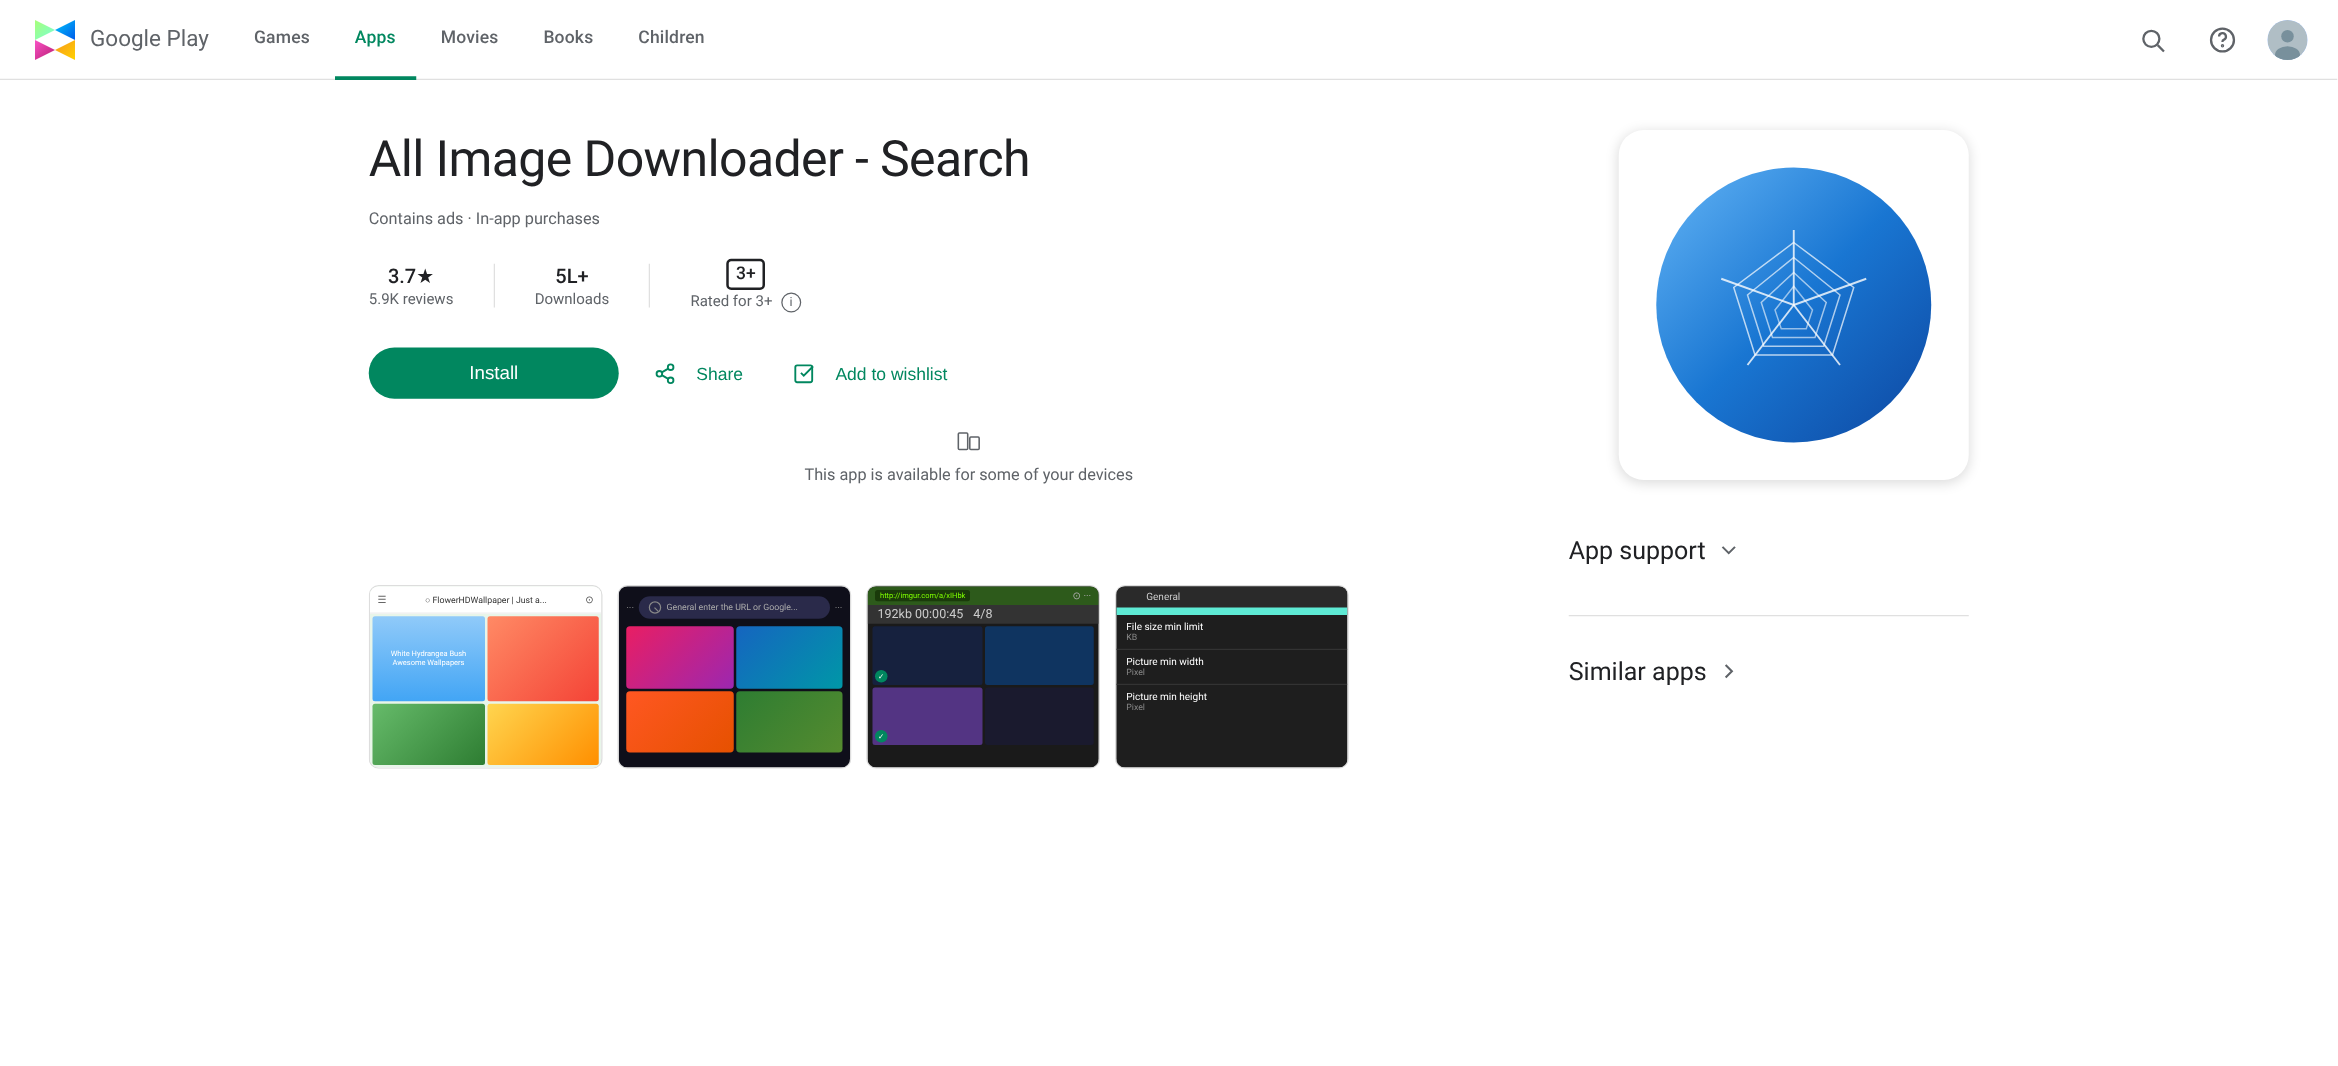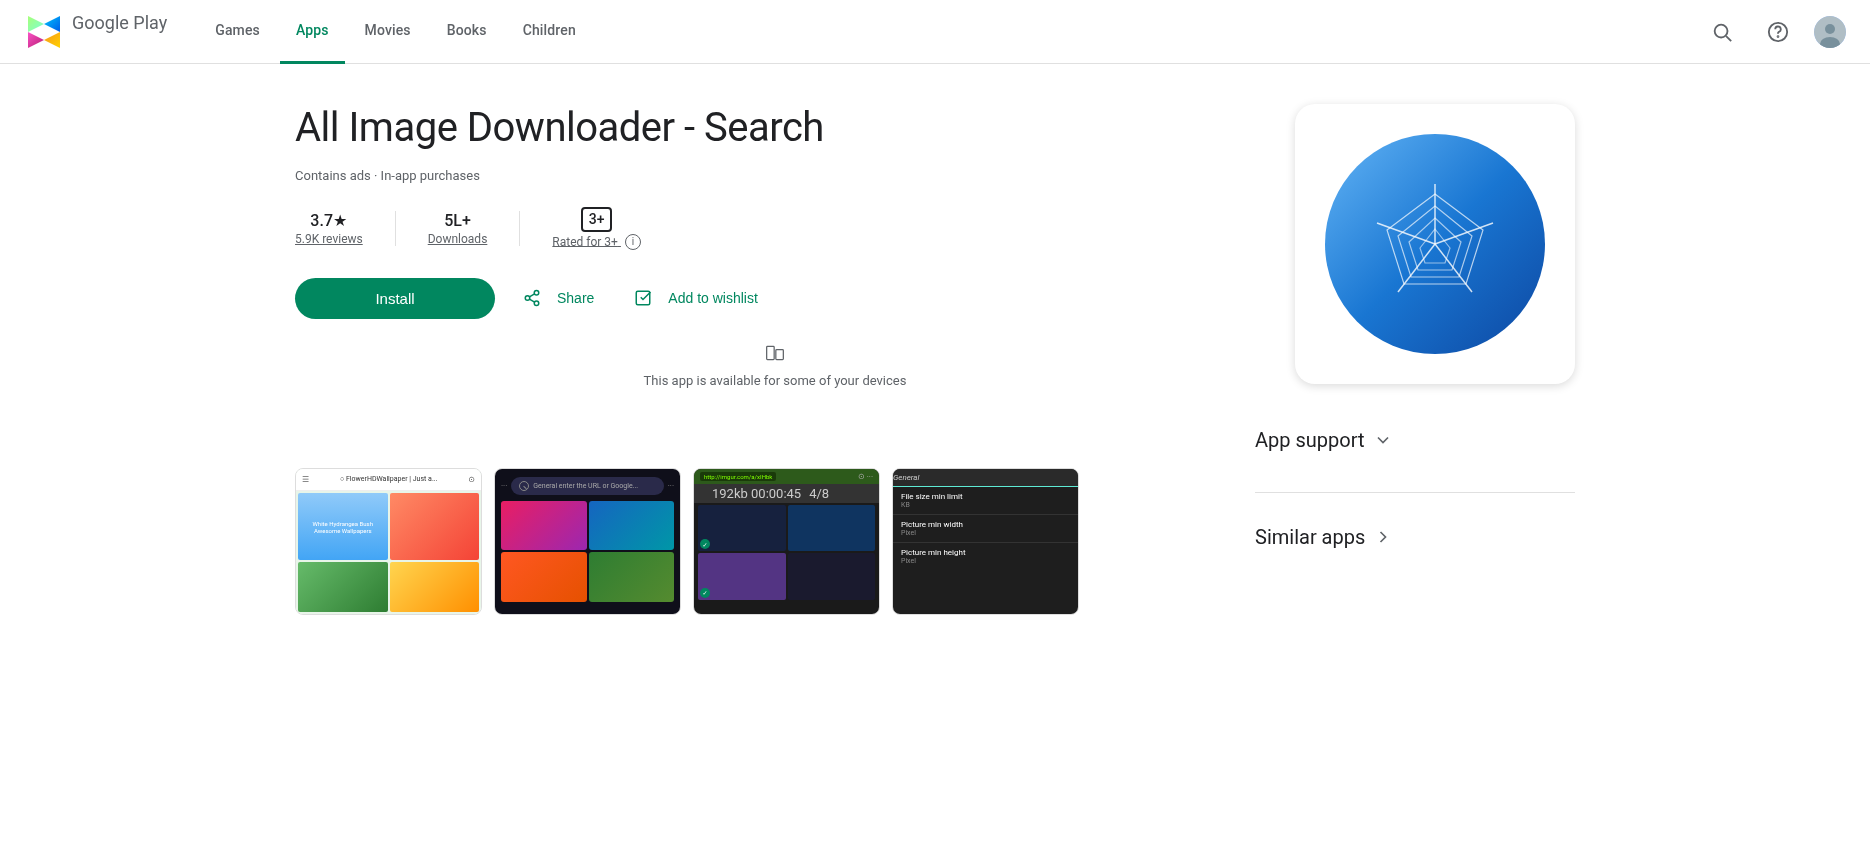--- a/index.html
+++ b/index.html
@@ -12,23 +12,23 @@
       padding: 0 24px;
       height: 64px;
       border-bottom: 1px solid #e0e0e0;
       background: #fff;
       position: sticky;
       top: 0;
       z-index: 100;
     }
     .header-logo {
       display: flex;
-      align-items: flex-start;
+      align-items: center;
       gap: 8px;
-      margin-right: 32px;
+      margin-right: 20px;
       text-decoration: none;
     }
     .logo-triangle {
       width: 40px;
       height: 40px;
     }
     .logo-text {
       font-size: 18px;
       color: #5f6368;
       font-weight: 400;
@@ -139,21 +139,20 @@
       font-weight: 500;
       color: #202124;
       display: flex;
       align-items: center;
       gap: 4px;
     }
     .stat-label {
       font-size: 12px;
       color: #5f6368;
       margin-top: 2px;
-      text-decoration: underline;
     }
     .age-box {
       border: 2px solid #202124;
       border-radius: 4px;
       padding: 2px 6px;
       font-size: 14px;
       font-weight: 500;
       line-height: 1.2;
     }
     .info-icon {
@@ -505,40 +504,40 @@
               </div>
             </div>
           </div>
 
           <div class="ss-frame">
             <div style="width:185px;height:145px;background:#1a1a1a;overflow:hidden;position:relative;">
               <div style="background:#2d5a1b;padding:3px 6px;font-size:7px;color:#7fff00;display:flex;align-items:center;gap:4px;">
                 <span style="background:#1a3a0a;padding:1px 4px;border-radius:2px;font-size:6px;">http://imgur.com/a/xIHbk</span>
                 <span style="margin-left:auto;font-size:8px;color:#aaa;">⊙ ···</span>
               </div>
-              <div style="background:#333;padding:2px 18px;display:flex;align-items:center;gap:4px;font-size:13px;color:#ccc;">
+              <div style="background:#333;padding:2px 8px;display:flex;align-items:center;gap:4px;font-size:10px;color:#ccc;">
                 <span>192kb 00:00:45</span>
                 <span style="margin-left:4px;">4/8</span>
               </div>
               <div style="display:grid;grid-template-columns:1fr 1fr;gap:2px;padding:2px 4px;height:calc(100% - 46px);">
                 <div style="background:#16213e;border-radius:2px;position:relative;">
                   <div style="position:absolute;bottom:2px;left:2px;width:10px;height:10px;background:#01875f;border-radius:50%;display:flex;align-items:center;justify-content:center;font-size:6px;color:#fff;">✓</div>
                 </div>
                 <div style="background:#0f3460;border-radius:2px;"></div>
                 <div style="background:#533483;border-radius:2px;position:relative;">
                   <div style="position:absolute;bottom:2px;left:2px;width:10px;height:10px;background:#01875f;border-radius:50%;display:flex;align-items:center;justify-content:center;font-size:6px;color:#fff;">✓</div>
                 </div>
                 <div style="background:#1a1a2e;border-radius:2px;"></div>
               </div>
             </div>
           </div>
 
           <div class="ss-frame">
             <div style="width:185px;height:145px;background:#1e1e1e;overflow:hidden;">
-              <div style="background:#2a2a2a;padding:4px 0;font-size:8px;color:#ccc;border-bottom:1px solid #5eead4;font-style:italic;">General</div>
+              <div style="background:#2a2a2a;padding:4px 24px;font-size:8px;color:#ccc;border-bottom:6px solid #5eead4;">General</div>
               <div style="padding:5px 8px;border-bottom:1px solid #333;">
                 <div style="font-size:8px;color:#fff;">File size min limit</div>
                 <div style="font-size:7px;color:#888;">KB</div>
               </div>
               <div style="padding:5px 8px;border-bottom:1px solid #333;">
                 <div style="font-size:8px;color:#fff;">Picture min width</div>
                 <div style="font-size:7px;color:#888;">Pixel</div>
               </div>
               <div style="padding:5px 8px;">
                 <div style="font-size:8px;color:#fff;">Picture min height</div>

